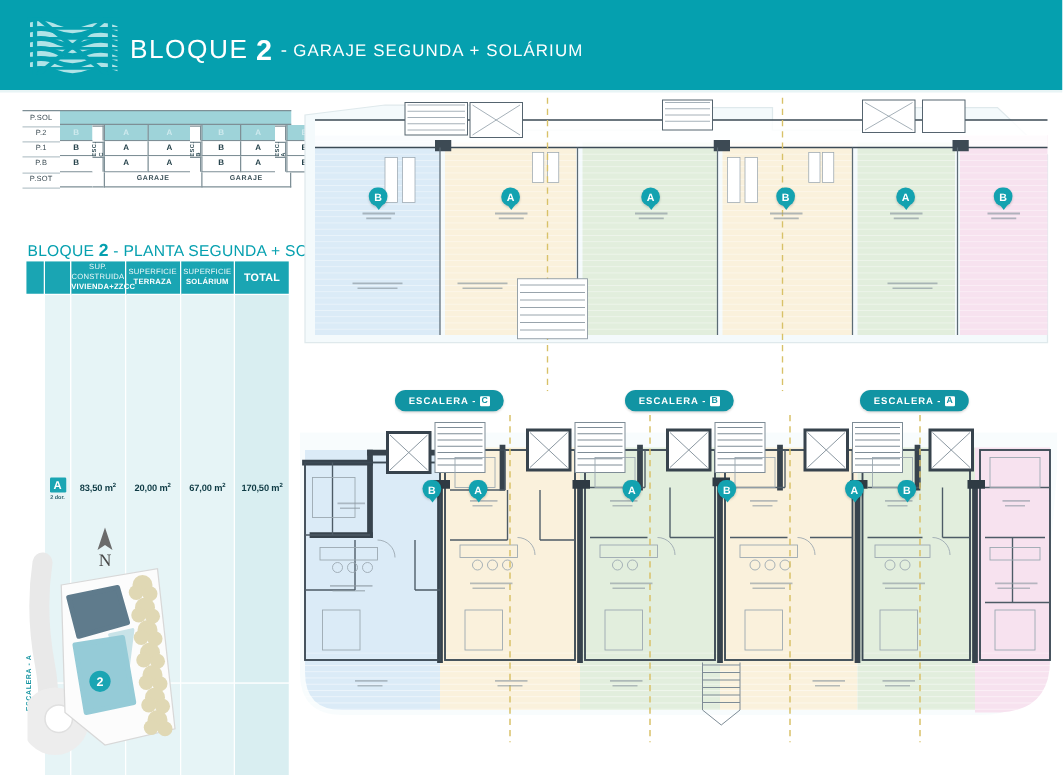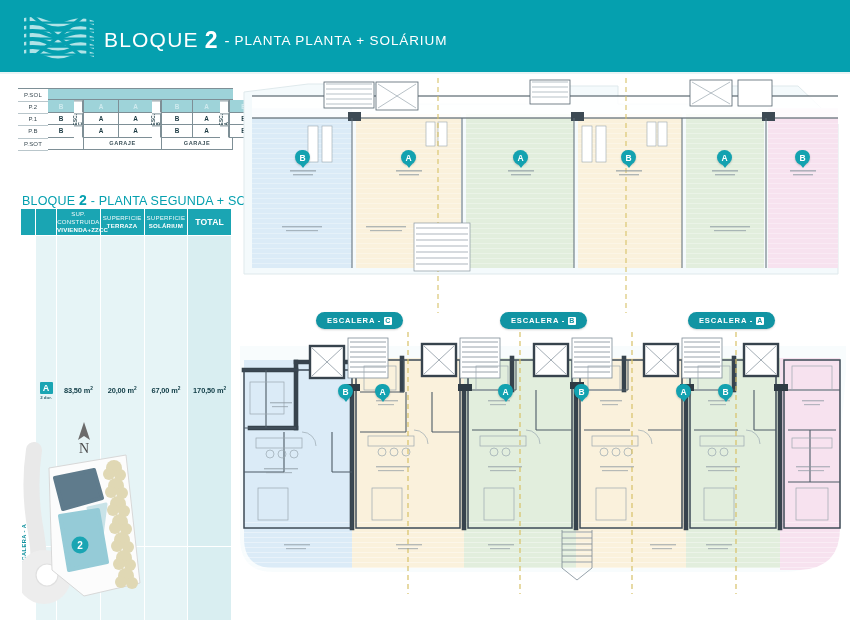--- a/index.html
+++ b/index.html
@@ -166,21 +166,21 @@
         <path d="M0 32.6 L74 32.6"></path>
         <path d="M0 40.6 L74 40.6"></path>
         <path d="M0 0.8 L74 0.8"></path>
       </g>
     </svg>
   </div>
   <div class="hdr-title">
     <span class="hdr-bloque">BLOQUE</span>
     <span class="hdr-num">2</span>
     <span class="hdr-dash">-</span>
-    <span class="hdr-sub">PLANTA PLANTA + SOLÁRIUM</span>
+    <span class="hdr-sub">GARAJE SEGUNDA + SOLÁRIUM</span>
   </div>
 </div>
 <div class="hdr-rule"></div>
 
 <div class="lvl-table">
 
   <div class="lvl-row" style="top:0">
     <div class="lvl-lbl lvl-top">P.SOL</div>
     <div class="lvl-cells">
       <div class="lvl-c solband lvl-top" style="width:185px;border-left:none;"></div>

